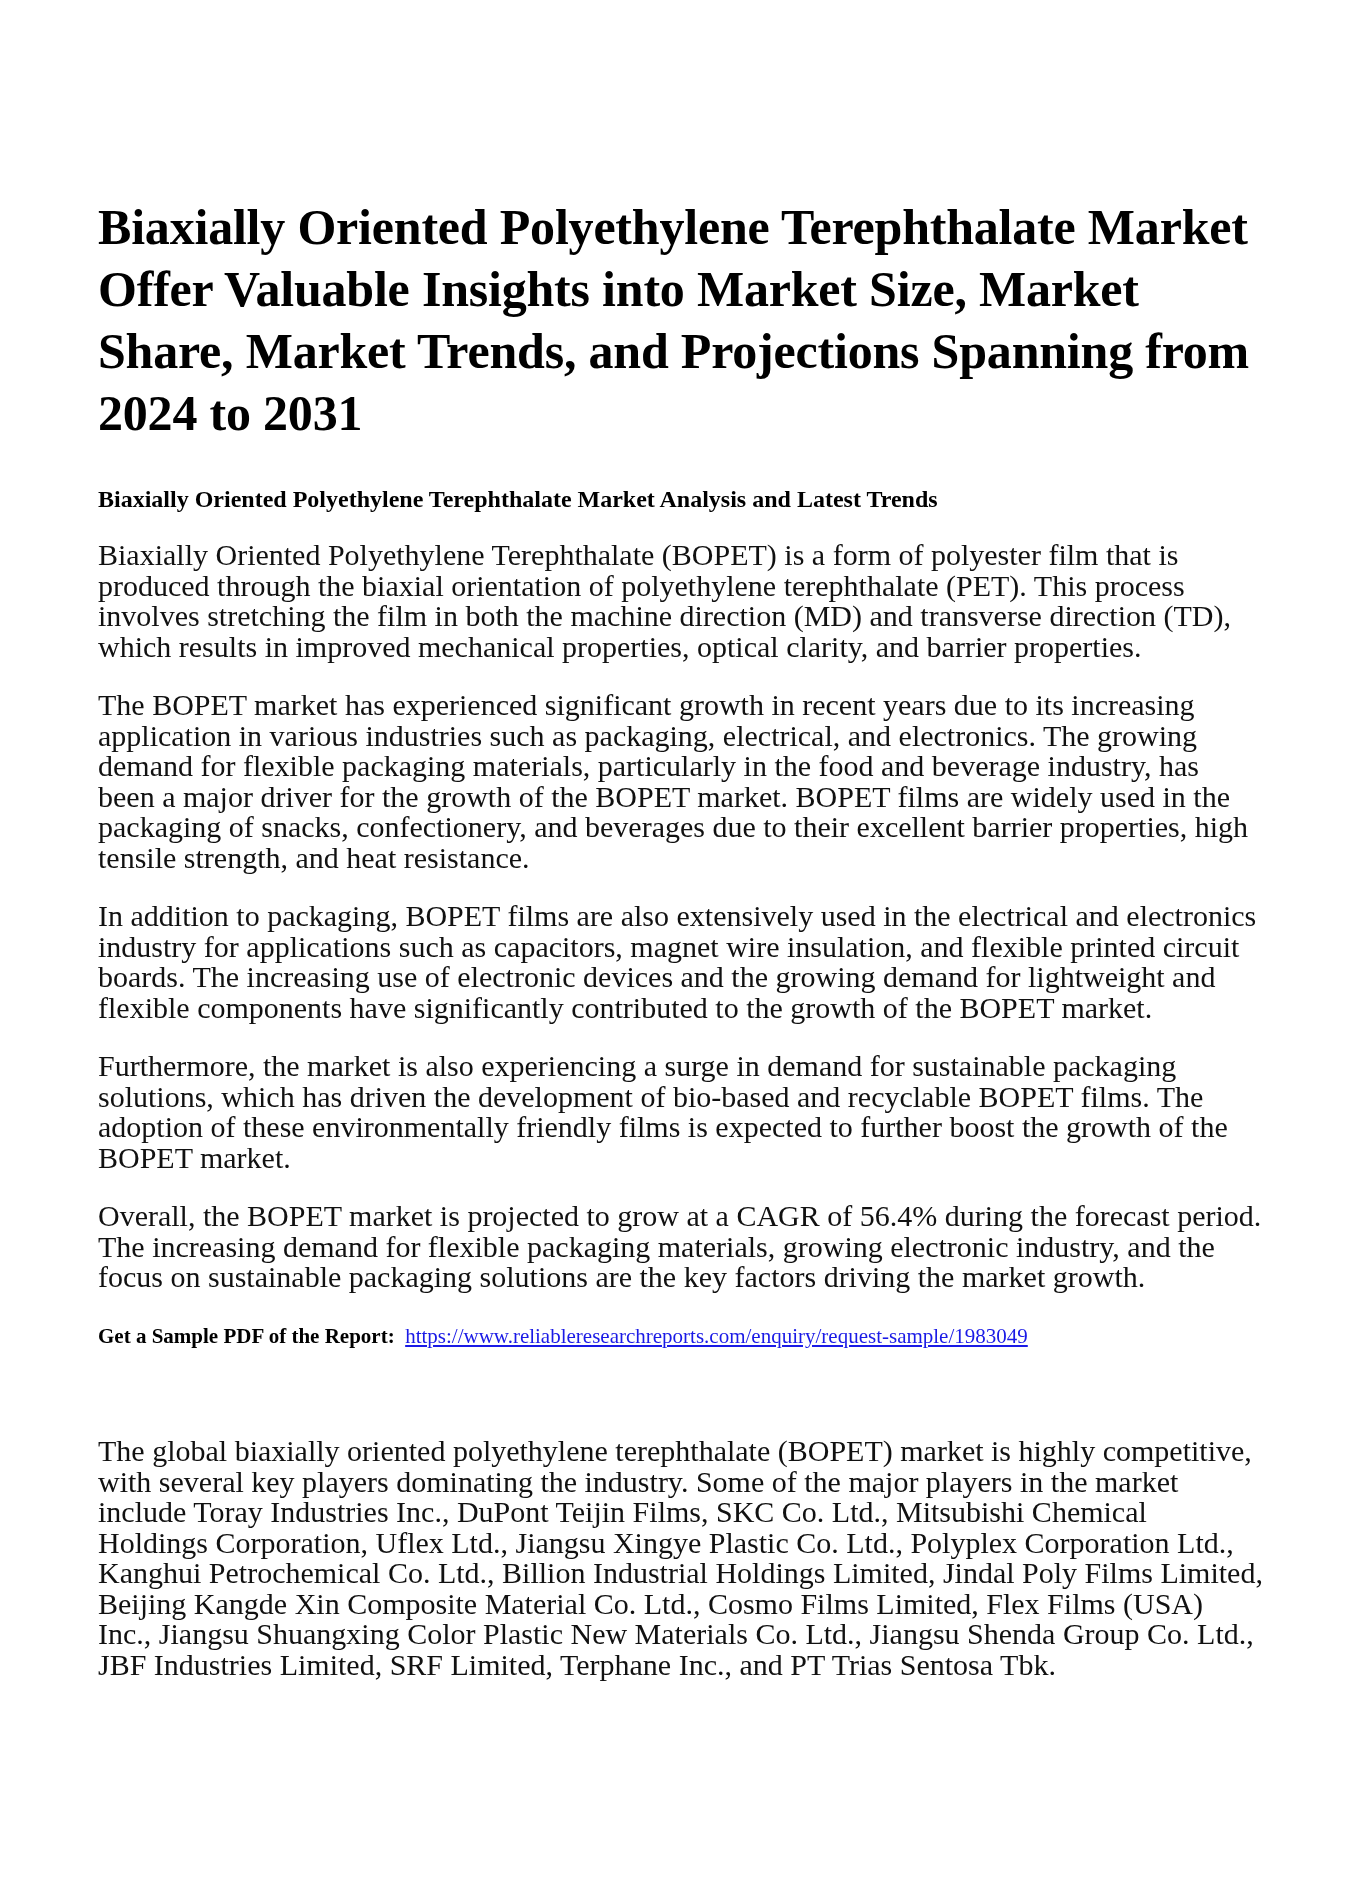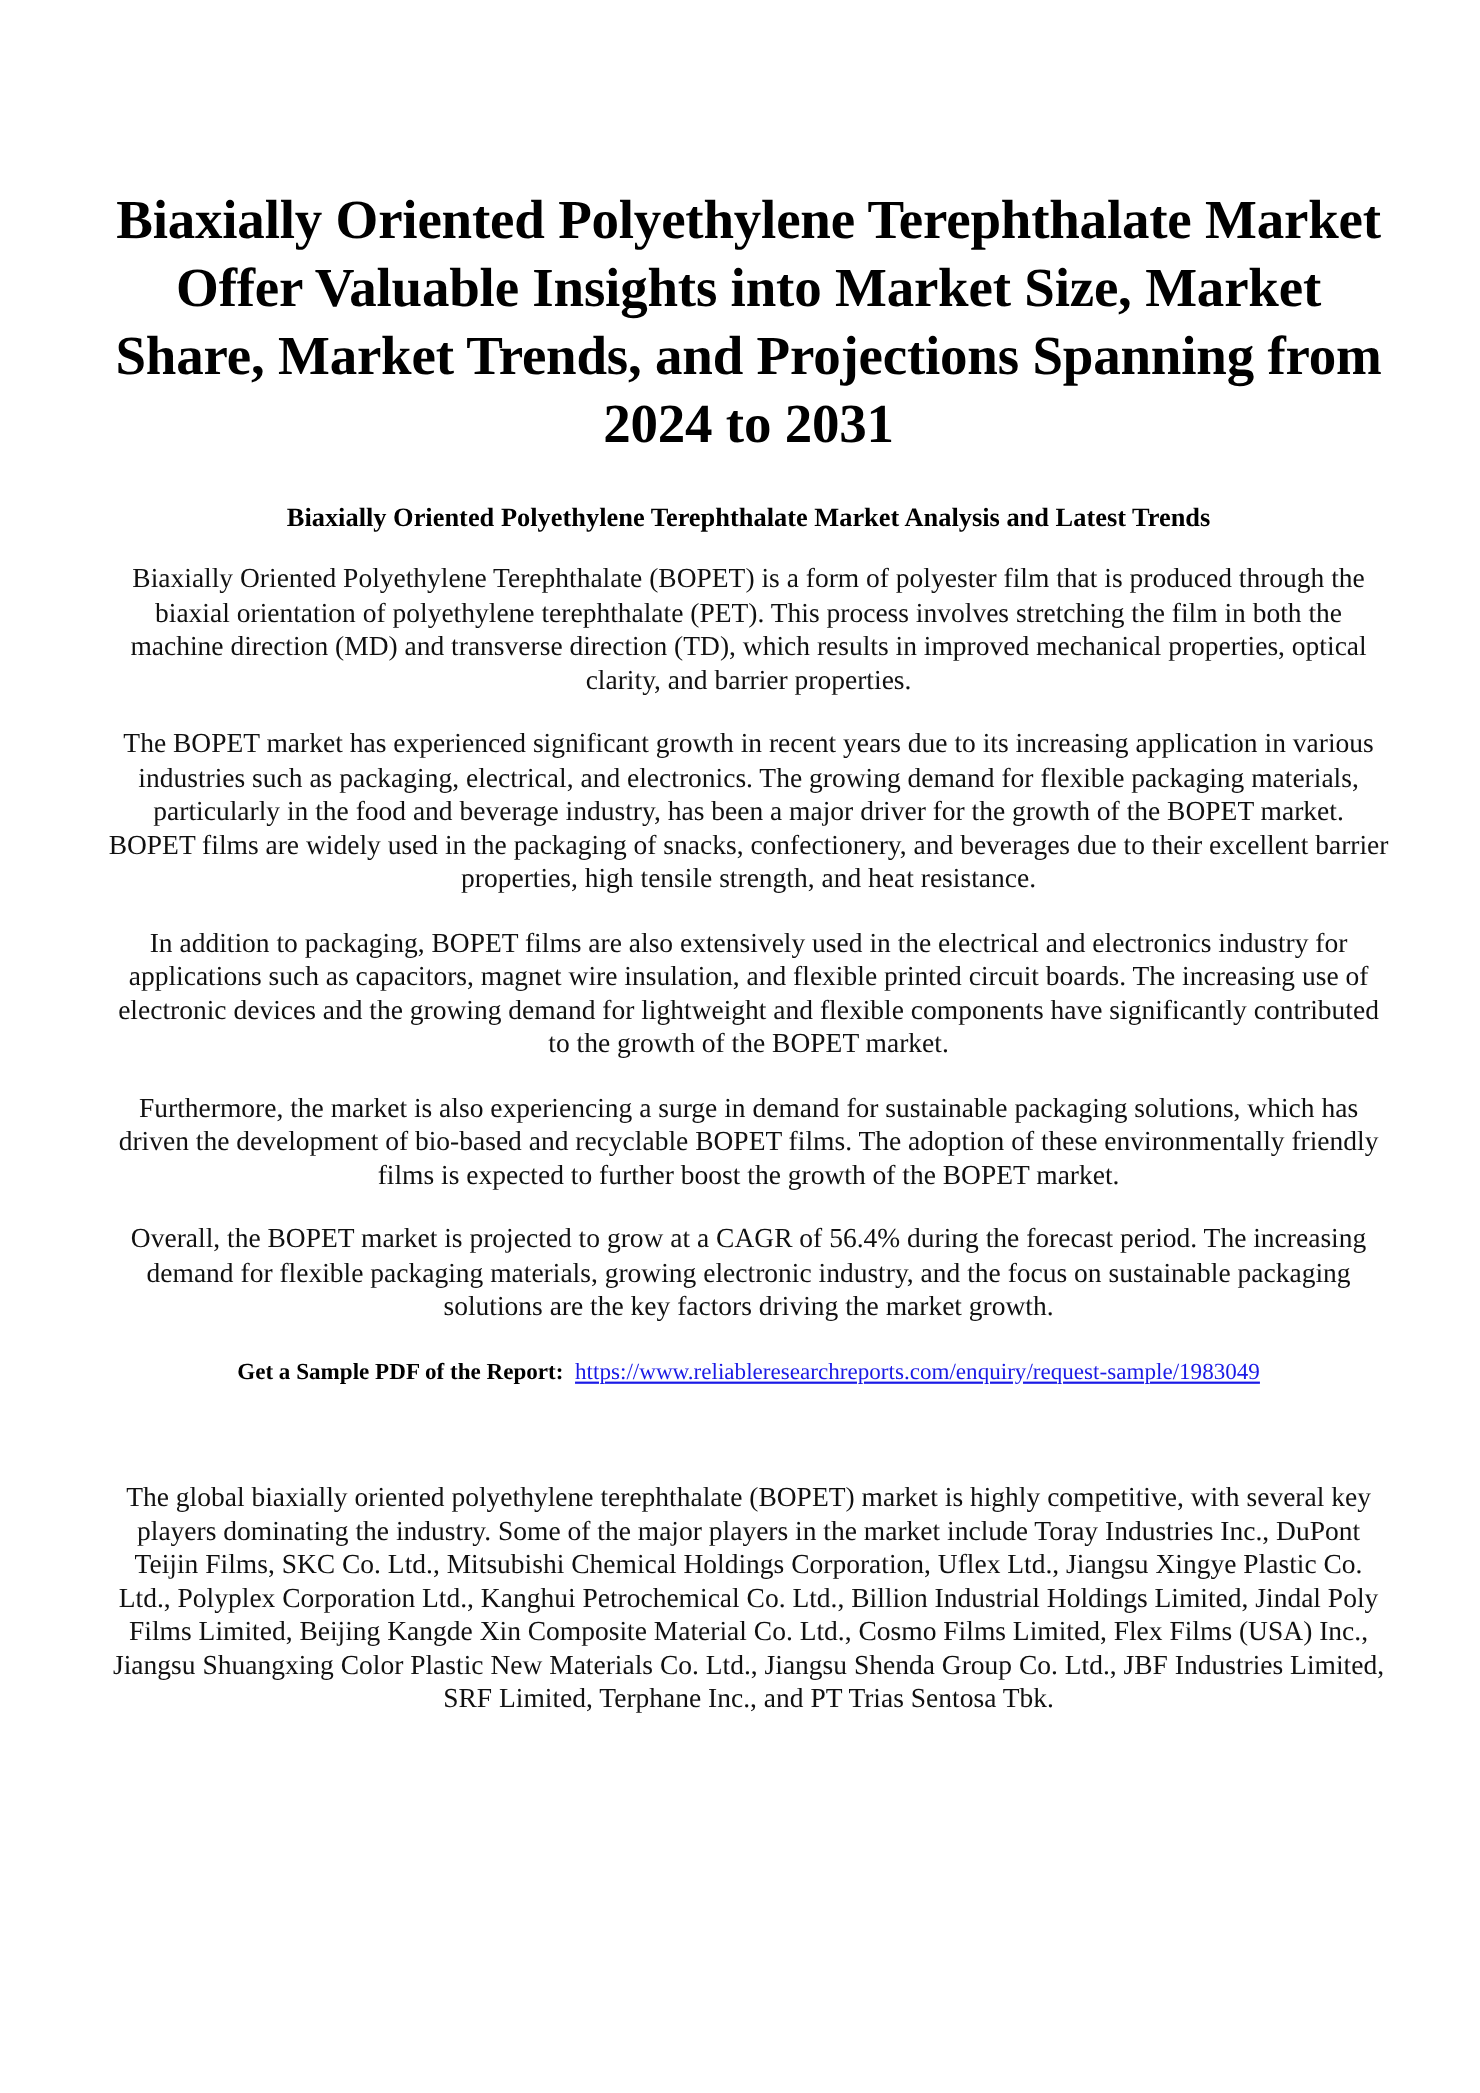--- a/index.html
+++ b/index.html
@@ -11,23 +11,22 @@
       width: 1345px;
       height: 1903px;
       position: relative;
       overflow: hidden;
       font-family: "Liberation Serif", "DejaVu Serif", serif;
       color: #111111;
     }
     .page {
       position: absolute;
       left: 98px;
-      top: 168px;
+      top: 196px;
       width: 1165px;
-      text-align: center;
     }
     .title {
       font-family: "Liberation Serif", "DejaVu Serif", serif;
       font-weight: bold;
       font-size: 50px;
       line-height: 62px;
       margin: 0;
       color: #000000;
       letter-spacing: -0.2px;
     }
@@ -35,21 +34,21 @@
       font-family: "Liberation Serif", "DejaVu Serif", serif;
       font-weight: bold;
       font-size: 24px;
       line-height: 30px;
       margin: 0;
       color: #000000;
     }
     .h-analysis { margin-top: 40px; }
     .h-players { margin-top: 0; }
     .para {
-      font-size: 25px;
+      font-size: 30px;
       line-height: 30.5px;
       margin: 0;
       color: #111111;
     }
     .p1 { margin-top: 26px; }
     .p-gap { margin-top: 28px; }
     .sample-line {
       font-size: 21px;
       line-height: 30.5px;
       margin-top: 28px;

